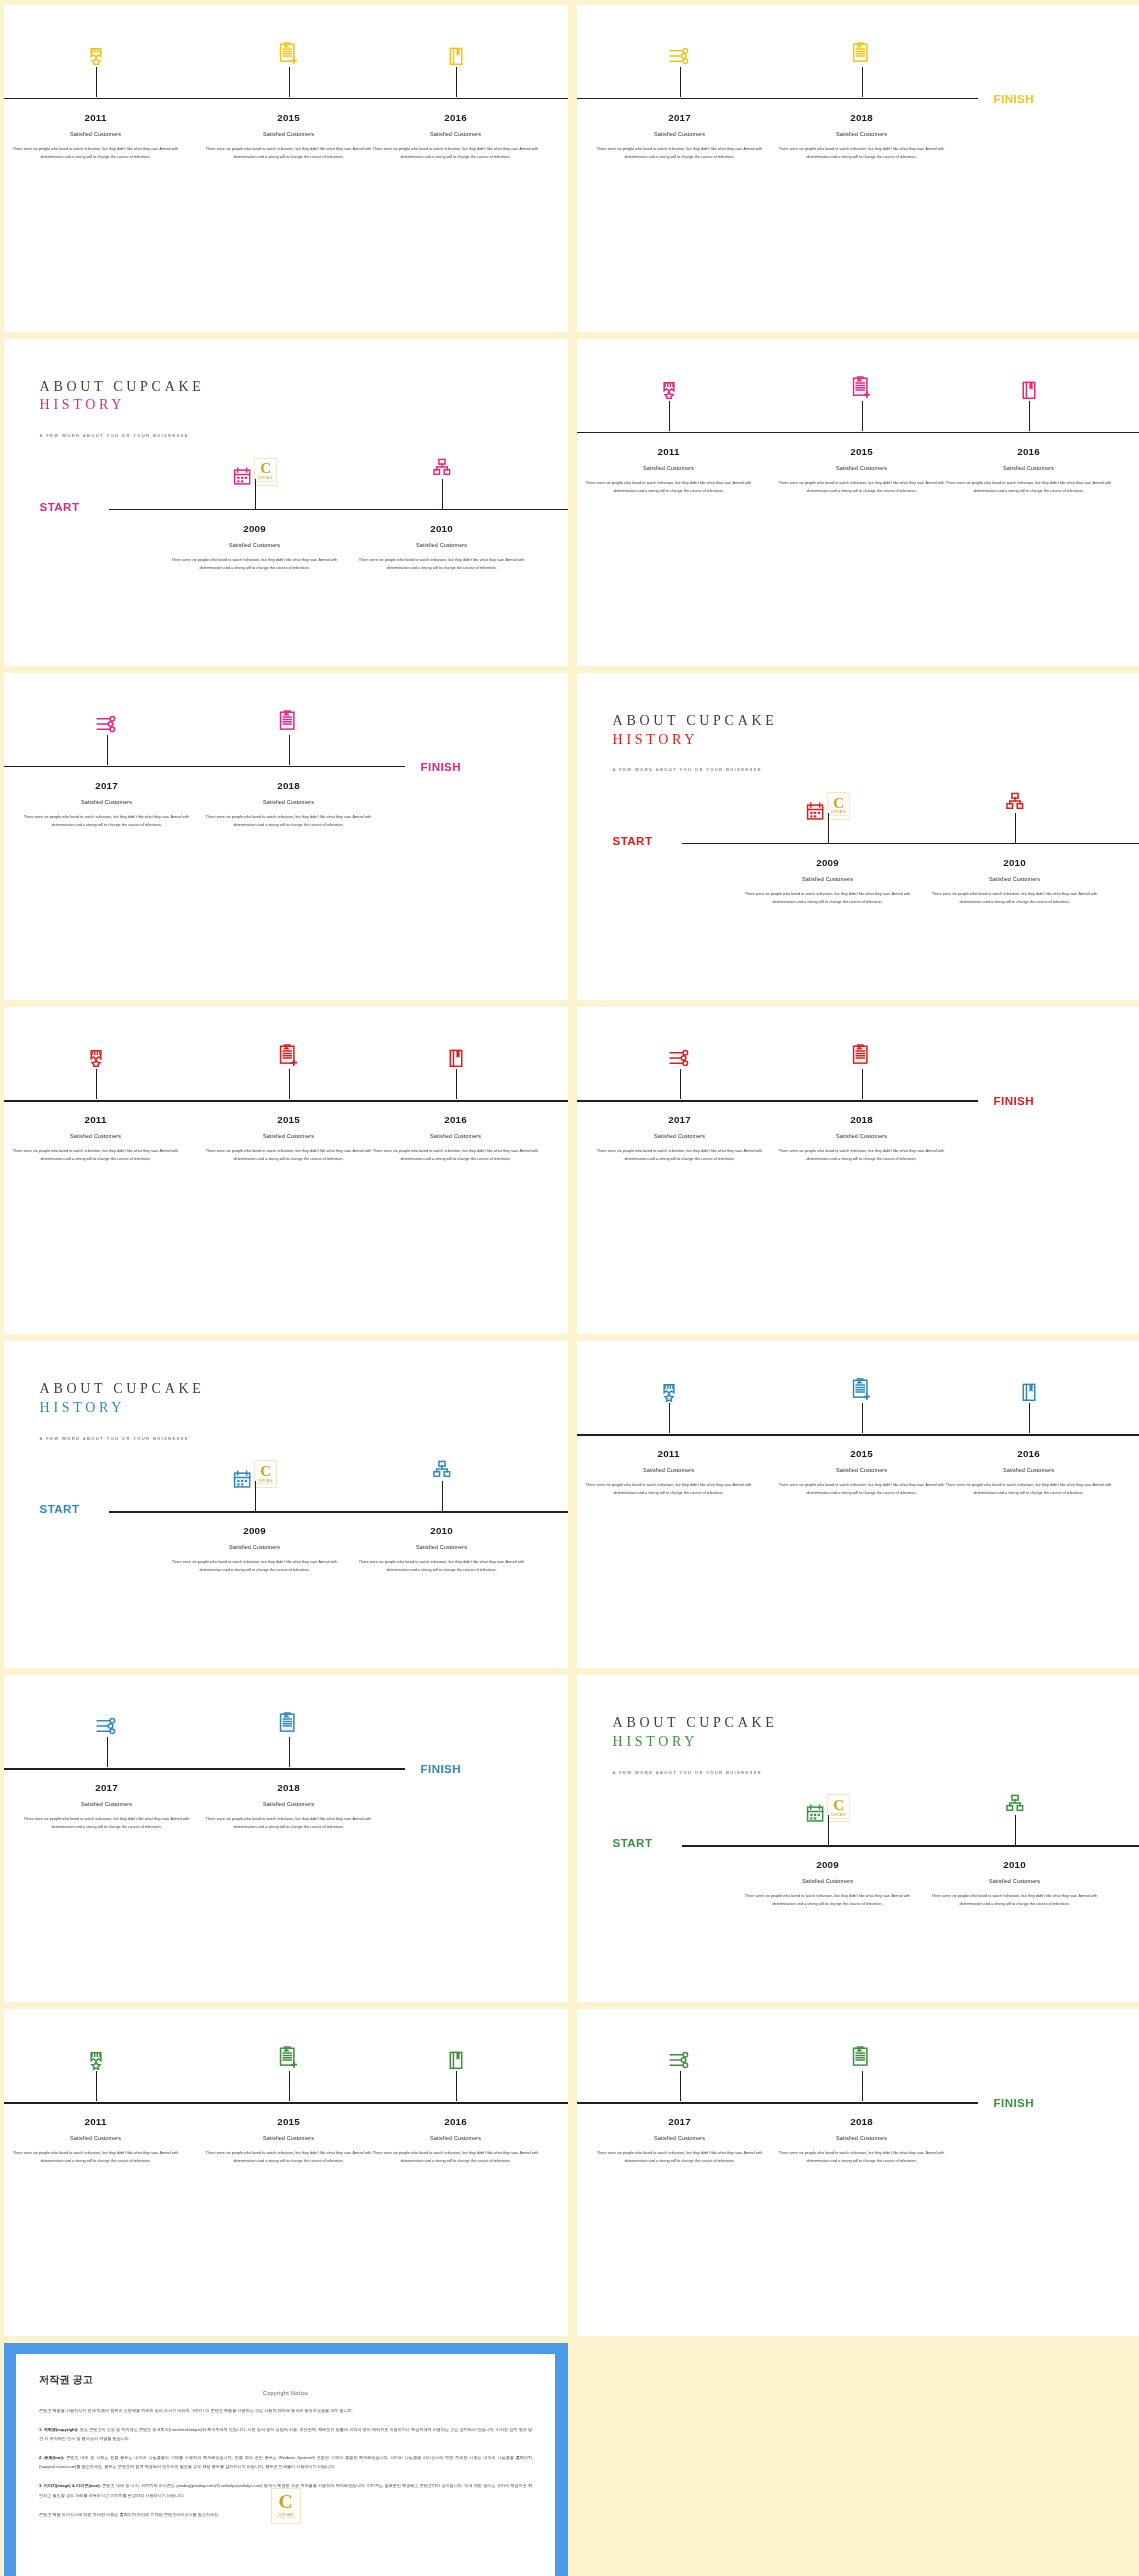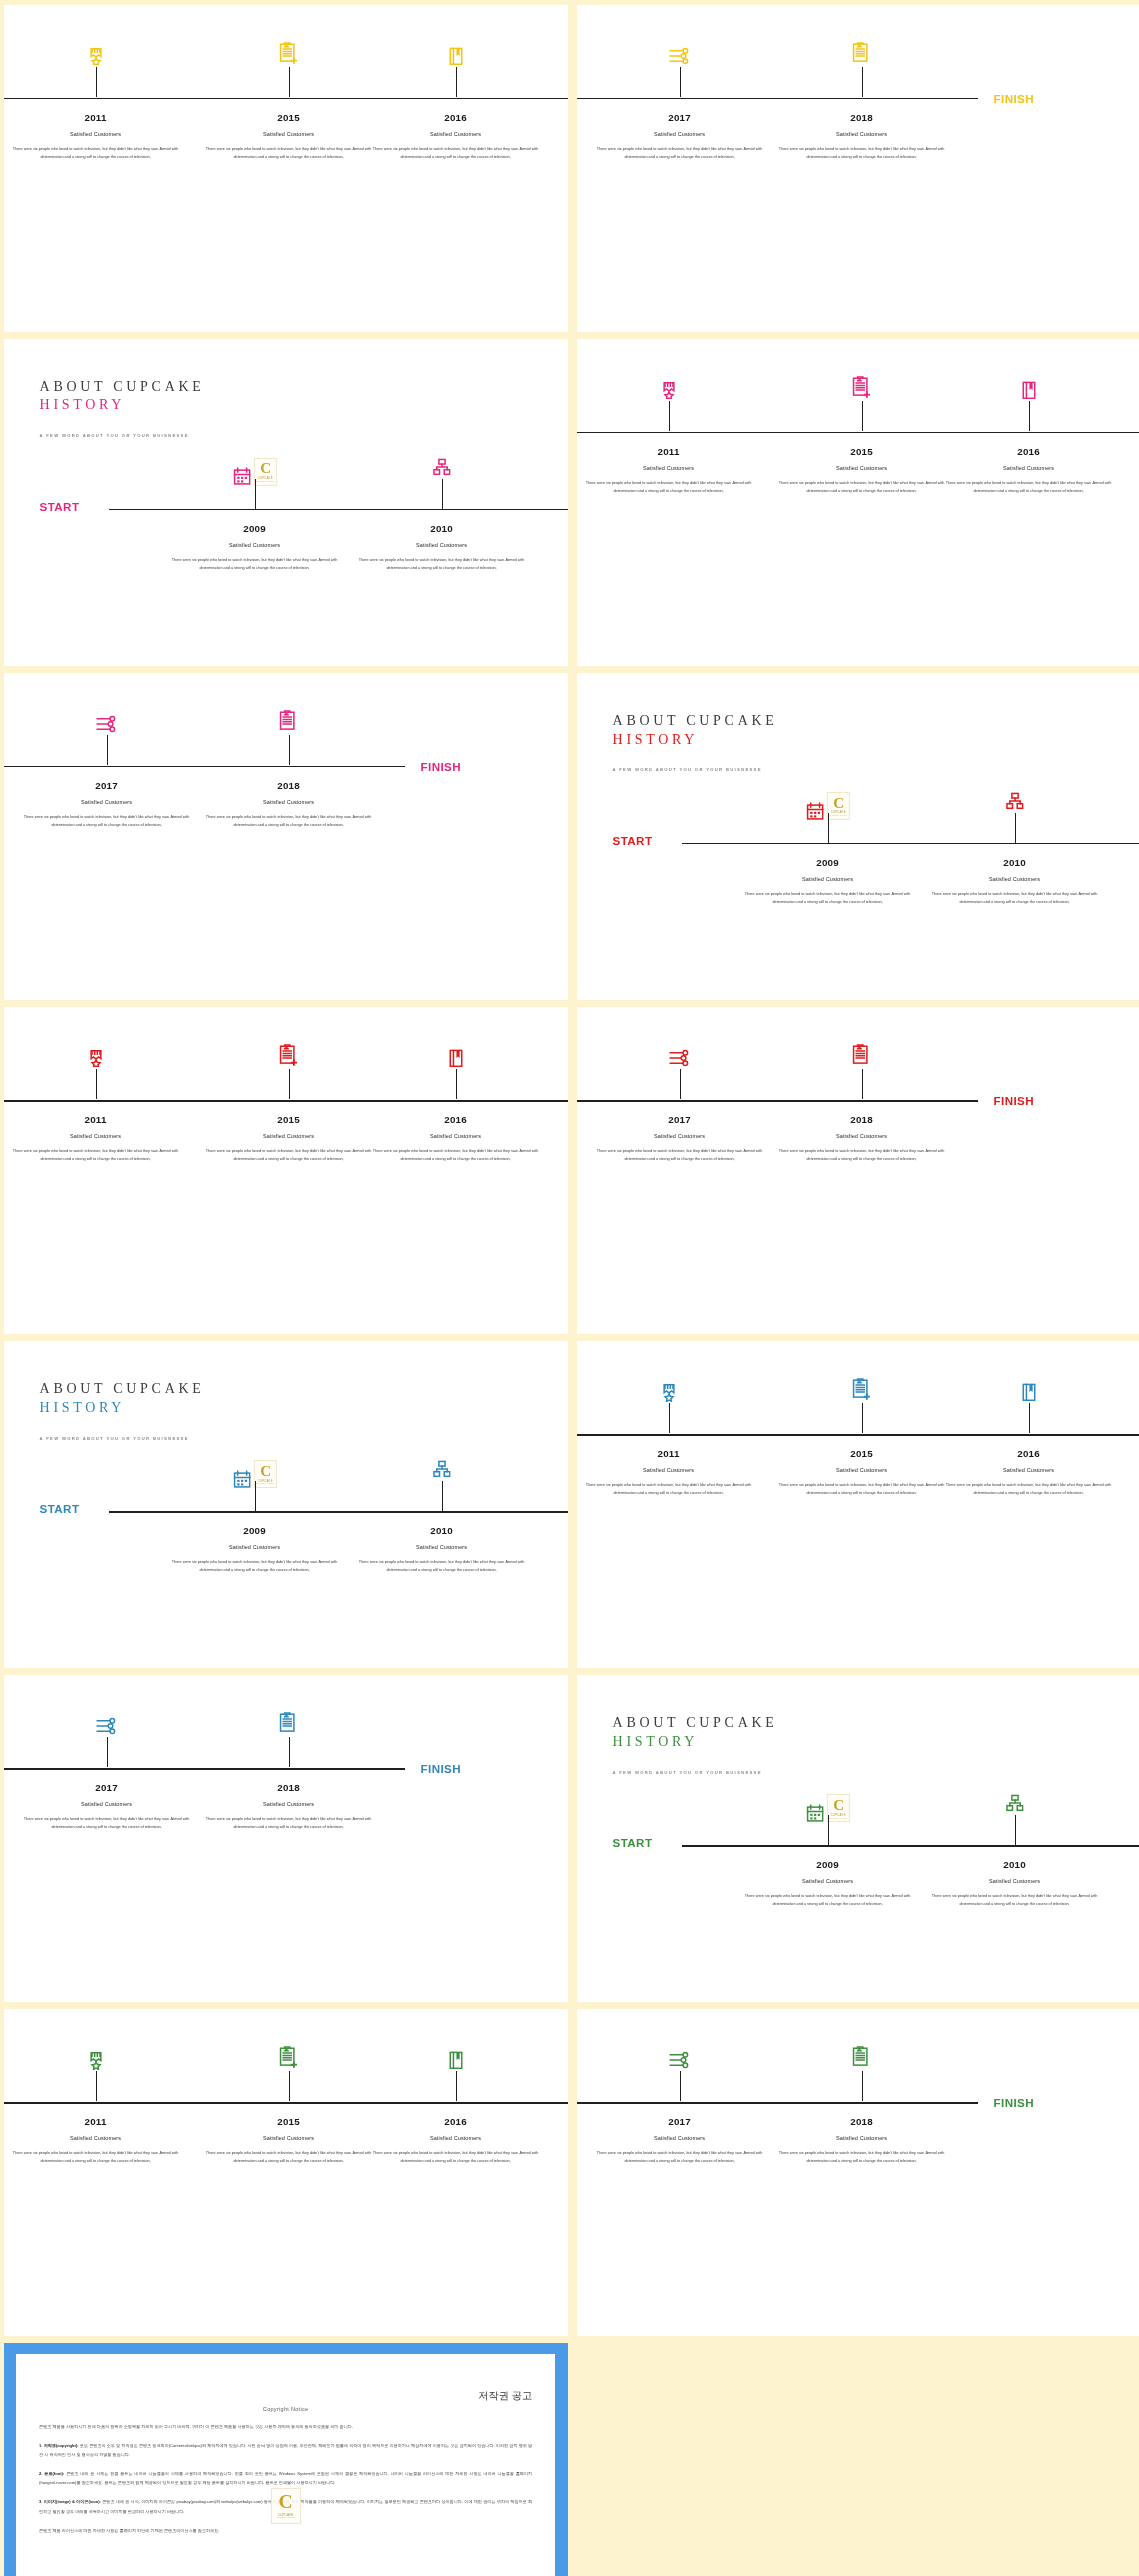--- a/index.html
+++ b/index.html
@@ -136,25 +136,24 @@
     padding: 10.7px 12.5px;
   }
   .cr-inner {
     background: #fff;
     width: 100%; height: 100%;
     padding: 19.6px 23px 9px 23px;
     position: relative;
     overflow: hidden;
   }
   .cr-t {
-    text-align: right;
+    text-align: left;
     font-size: 10.2px;
-    font-weight: normal;
+    font-weight: bold;
     color: #333;
-    margin-top: 16px;
   }
   .cr-s {
     text-align: center;
     font-size: 5.5px;
     color: #5a5a5a;
     margin-top: 2.7px;
     letter-spacing: 0.3px;
   }
   .cr-p {
     margin-top: 9.8px;

